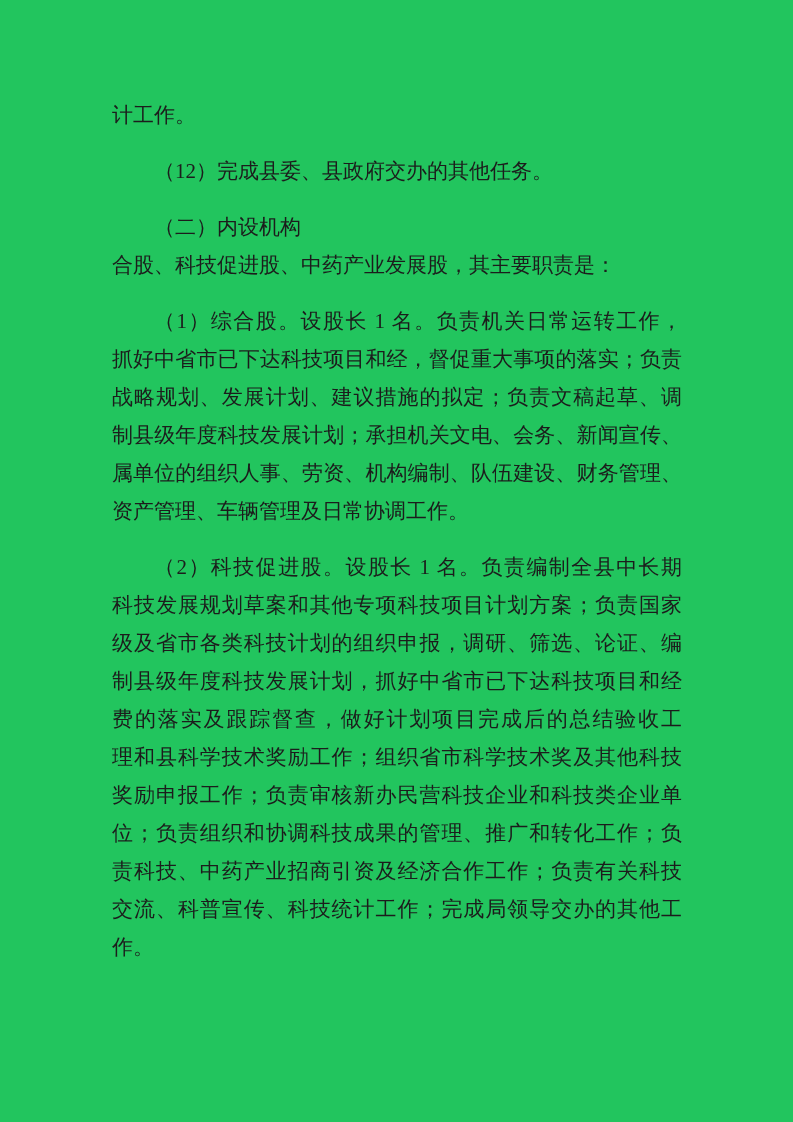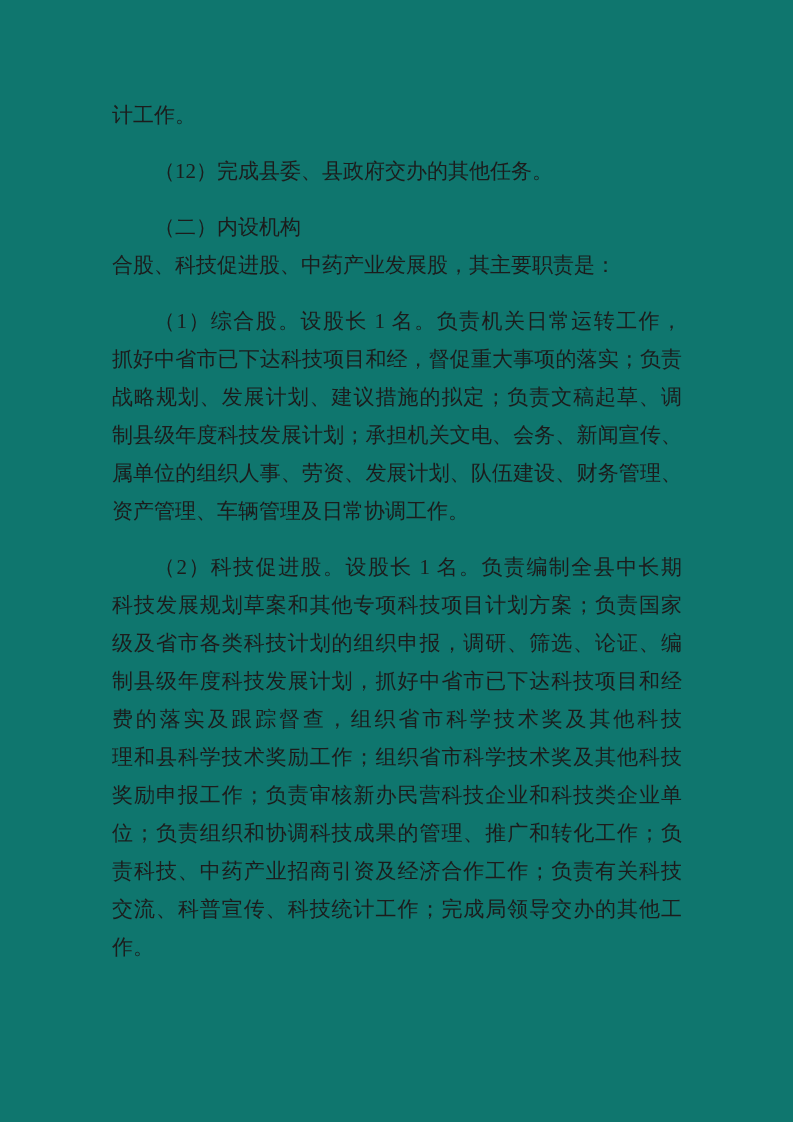--- a/index.html
+++ b/index.html
@@ -4,21 +4,21 @@
 <style>
   html, body {
     margin: 0;
     padding: 0;
     background: #ffffff;
   }
   .page {
     position: relative;
     width: 793px;
     height: 1122px;
-    background: #0f766e;
+    background: #22c55e;
     overflow: hidden;
     font-family: "Liberation Serif", "DejaVu Serif", serif;
   }
   .doc {
     position: absolute;
     left: 112px;
     top: 96px;
     width: 570px;
     font-size: 21px;
     line-height: 38px;
@@ -45,27 +45,27 @@
 <div class="page">
   <div class="doc">
       <div class="line">计工作。</div>
       <div class="line indent">（12）完成县委、县政府交办的其他任务。</div>
       <div class="line indent">（二）内设机构</div>
       <div class="line">合股、科技促进股、中药产业发展股，其主要职责是：</div>
       <div class="line indent justify">（1）综合股。设股长 1 名。负责机关日常运转工作，</div>
       <div class="line justify">抓好中省市已下达科技项目和经，督促重大事项的落实；负责</div>
       <div class="line justify">战略规划、发展计划、建议措施的拟定；负责文稿起草、调</div>
       <div class="line justify">制县级年度科技发展计划；承担机关文电、会务、新闻宣传、</div>
-      <div class="line justify">属单位的组织人事、劳资、发展计划、队伍建设、财务管理、</div>
+      <div class="line justify">属单位的组织人事、劳资、机构编制、队伍建设、财务管理、</div>
       <div class="line">资产管理、车辆管理及日常协调工作。</div>
       <div class="line indent justify">（2）科技促进股。设股长 1 名。负责编制全县中长期</div>
       <div class="line justify">科技发展规划草案和其他专项科技项目计划方案；负责国家</div>
       <div class="line justify">级及省市各类科技计划的组织申报，调研、筛选、论证、编</div>
       <div class="line justify">制县级年度科技发展计划，抓好中省市已下达科技项目和经</div>
-      <div class="line justify">费的落实及跟踪督查，组织省市科学技术奖及其他科技</div>
+      <div class="line justify">费的落实及跟踪督查，做好计划项目完成后的总结验收工</div>
       <div class="line justify">理和县科学技术奖励工作；组织省市科学技术奖及其他科技</div>
       <div class="line justify">奖励申报工作；负责审核新办民营科技企业和科技类企业单</div>
       <div class="line justify">位；负责组织和协调科技成果的管理、推广和转化工作；负</div>
       <div class="line justify">责科技、中药产业招商引资及经济合作工作；负责有关科技</div>
       <div class="line justify">交流、科普宣传、科技统计工作；完成局领导交办的其他工</div>
       <div class="line">作。</div>
     </div>
 </div>
 
 </body></html>

